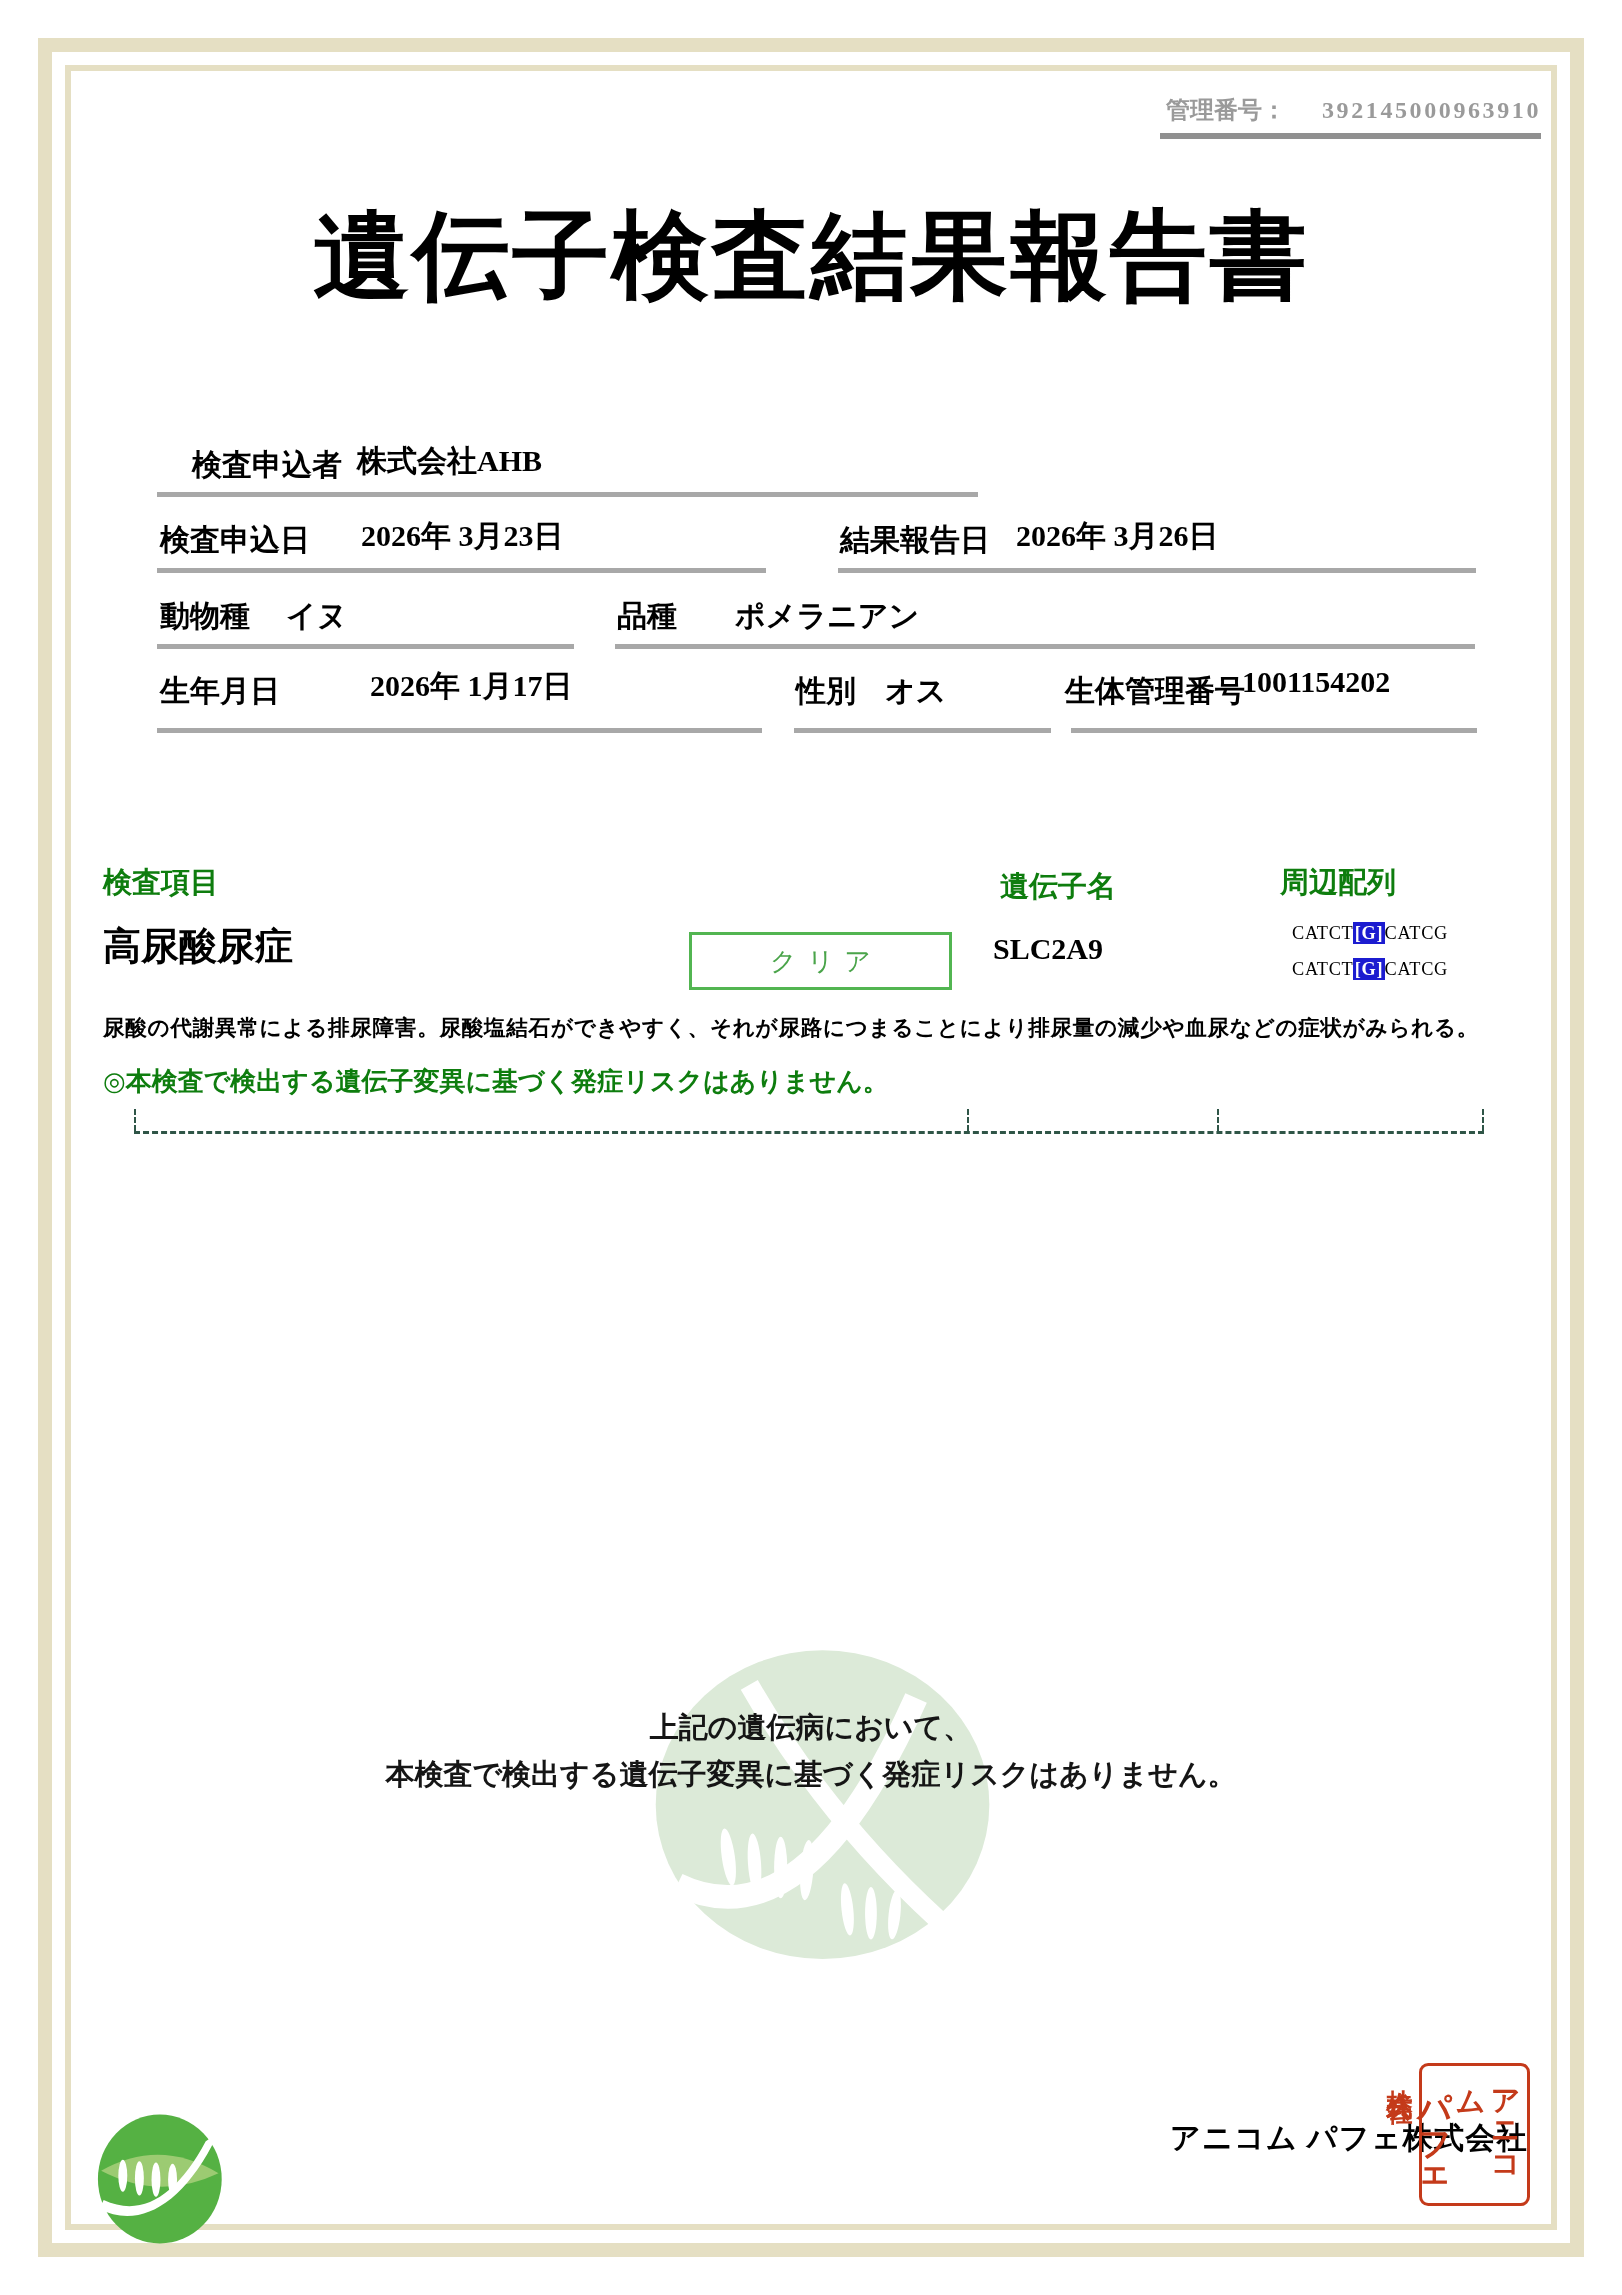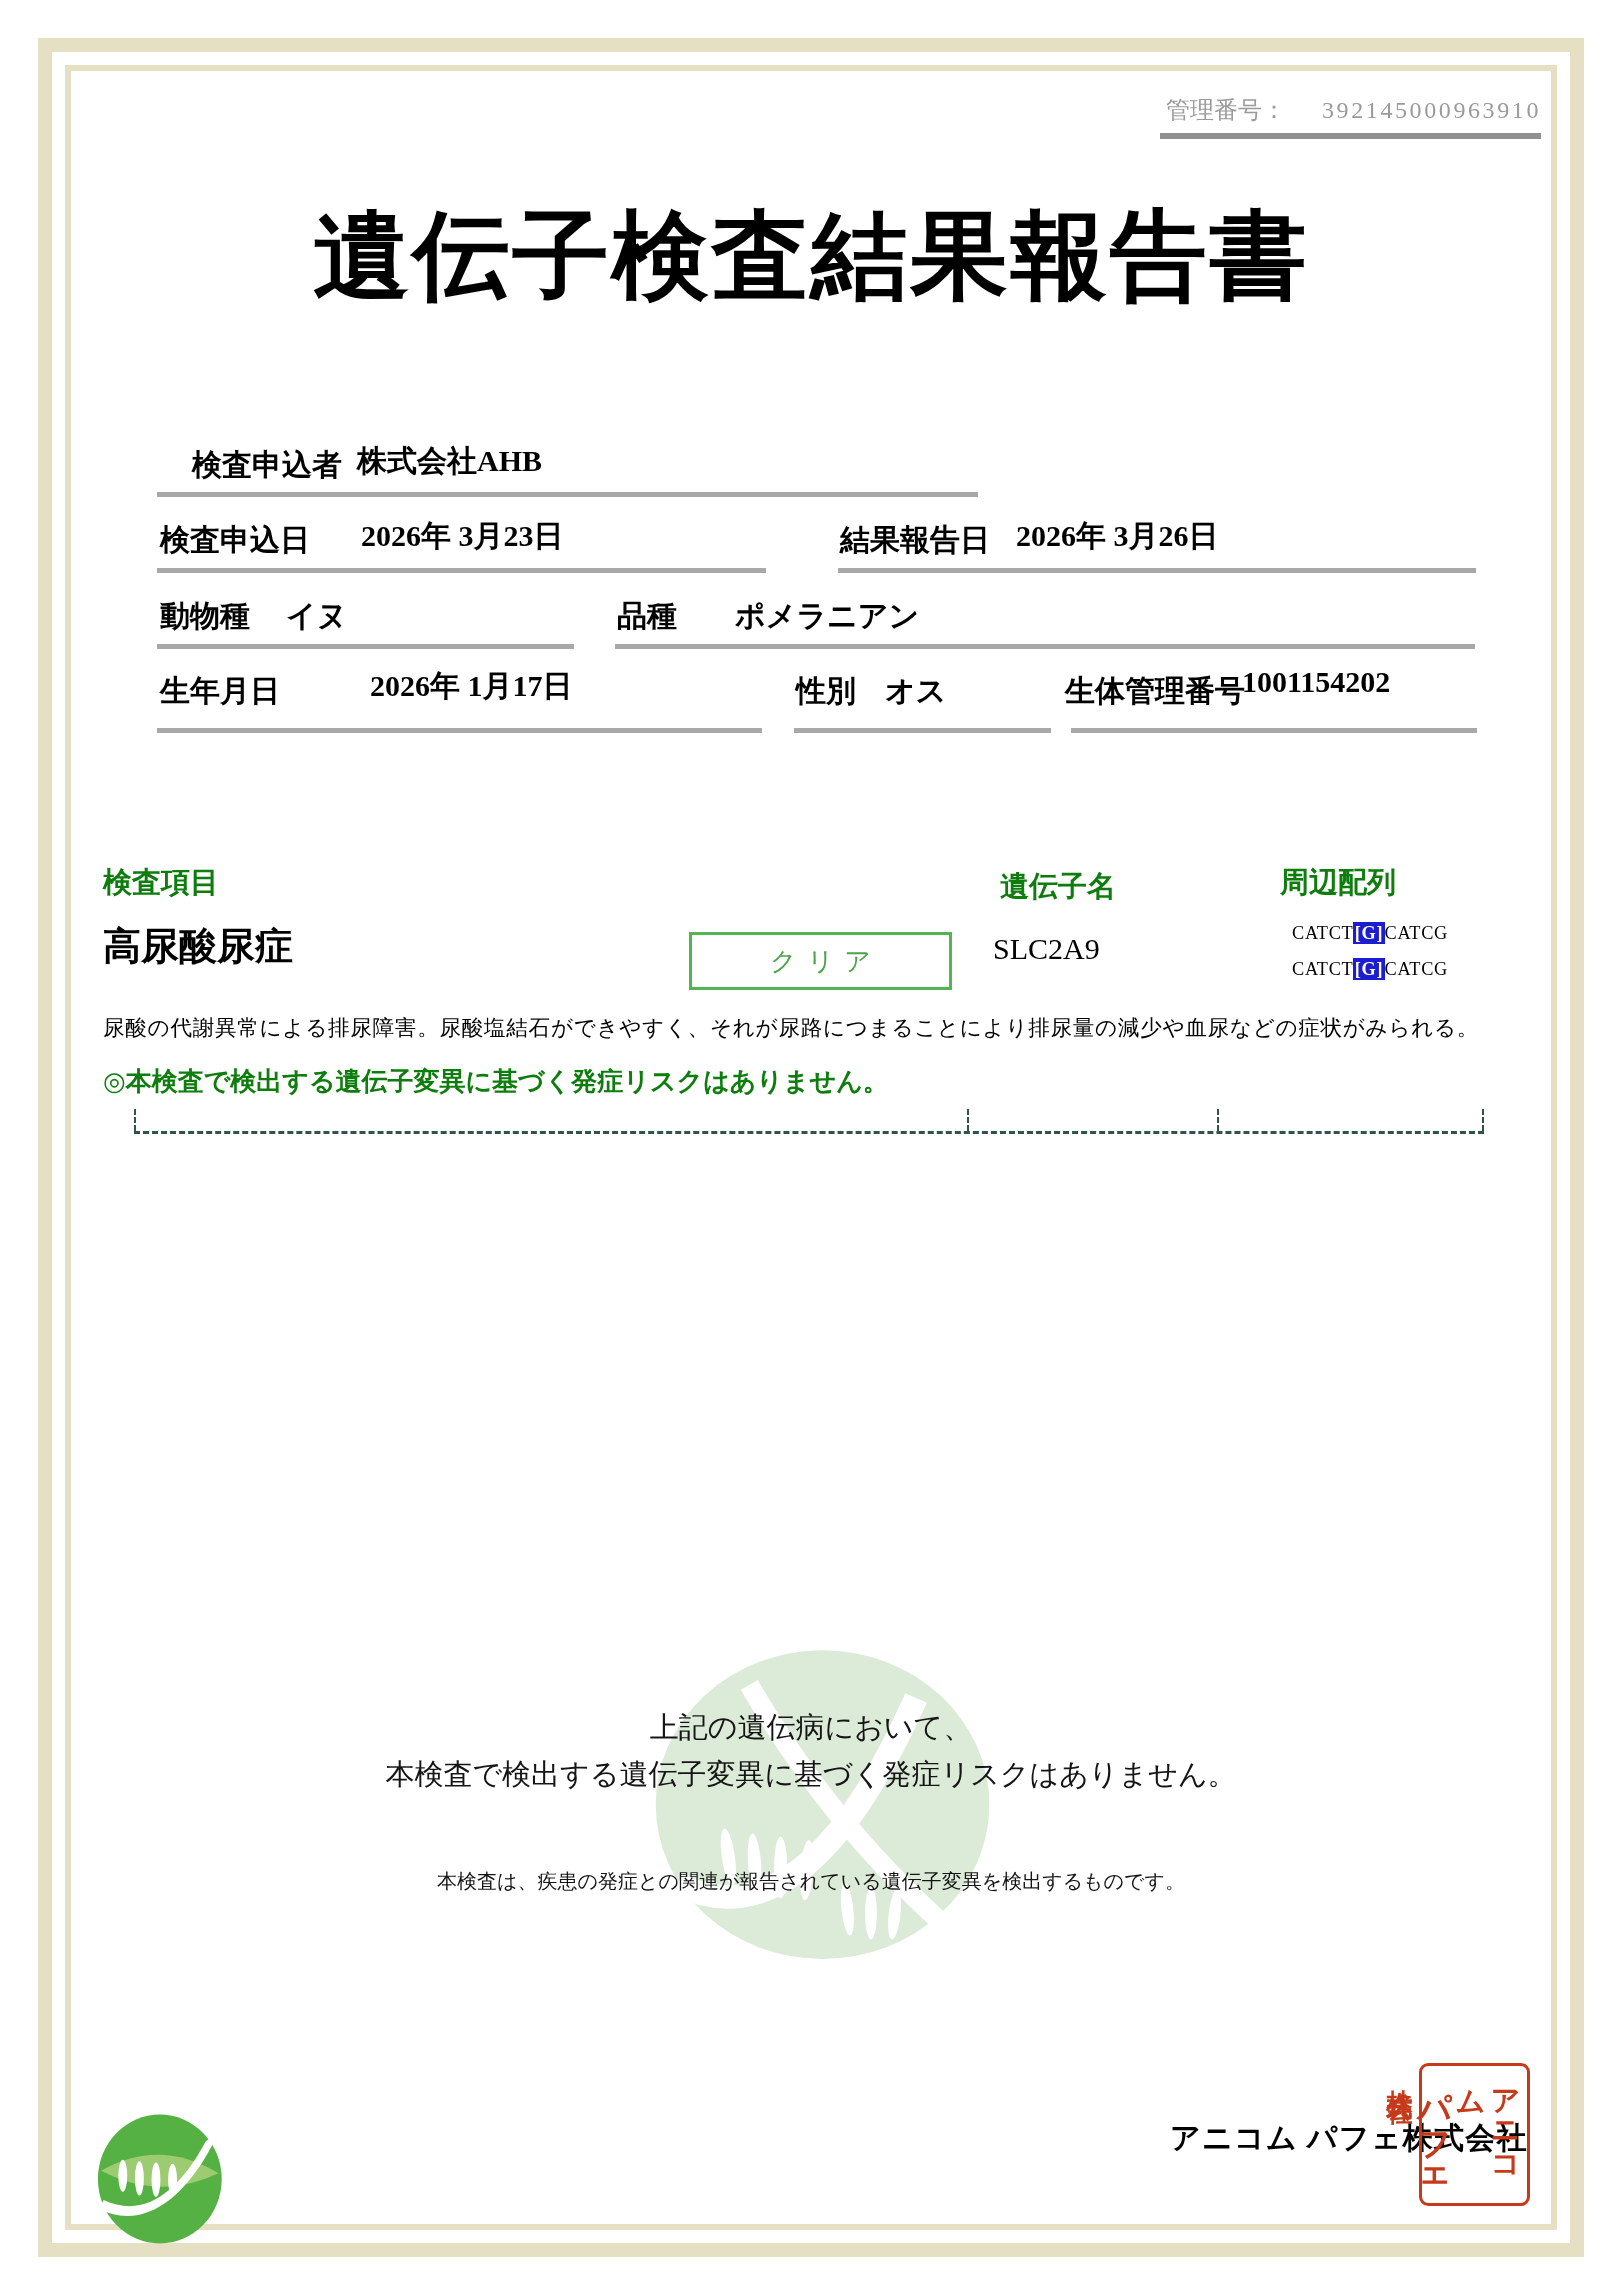--- a/index.html
+++ b/index.html
@@ -43,21 +43,21 @@
   .dash-block { position:absolute; left:134px; top:1109px; width:1350px; height:21.6px;
                 border-bottom:3.3px dashed #2f5547; }
   .dash-v { position:absolute; top:0; width:0; height:100%; border-left:2px dashed #2f5547; }
 
   
   .sum1 { top:1713px; left:0; width:1622px; text-align:center; font-size:29px; color:#151515; }
   .sum2 { top:1760px; left:0; width:1622px; text-align:center; font-size:29px; color:#151515; }
   .note { left:0; width:1622px; text-align:center; font-size:20px; color:#151515; }
 
   .wm { position:absolute; left:651px; top:1649px; width:347px; height:314px; z-index:0; }
-  .fg { z-index:2; }
+  .fg { z-index:2;font-weight:bold; }
 
   
   .logo-svg { position:absolute; left:96px; top:2112px; width:134px; height:134px; }
   .wordmark { position:absolute; left:237px; top:2154px; height:52px; display:flex; align-items:flex-end;
               font-family:"Liberation Sans","DejaVu Sans",sans-serif; font-size:52px; line-height:1; letter-spacing:1.3px; }
   .wm-geneti { color:#3d3d3d; }
   .wm-check  { color:#55b143; }
   .k-stem { display:inline-block; width:6.5px; height:39px; background:#55b143; margin-left:5.2px; }
   .k-check { position:absolute; right:-56px; top:-27.5px; width:73px; height:86px; }
 
@@ -144,21 +144,20 @@
 
   <div class="dash-block">
     <div class="dash-v" style="left:0;"></div>
     <div class="dash-v" style="left:61.7%;"></div>
     <div class="dash-v" style="left:80.2%;"></div>
     <div class="dash-v" style="right:0;"></div>
   </div>
 
   <div class="abs sans sum1 fg">上記の遺伝病において、</div>
   <div class="abs sans sum2 fg">本検査で検出する遺伝子変異に基づく発症リスクはありません。</div>
-  <div class="abs sans note fg" style="top:1871px;">本検査は、疾患の発症との関連が報告されている遺伝子変異を検出するものです。</div>
 
   <svg class="logo-svg" viewBox="0 0 210 210" aria-hidden="true">
     <ellipse cx="100" cy="105" rx="97" ry="101" fill="#55b143"></ellipse>
     <path d="M8 92 Q 100 40 192 96 Q 100 140 8 92 Z" fill="#9ccb72"></path>
     <ellipse cx="42" cy="100" rx="7" ry="25" fill="#ffffff"></ellipse>
     <ellipse cx="68" cy="104" rx="7" ry="27" fill="#ffffff"></ellipse>
     <ellipse cx="94" cy="106" rx="7" ry="27" fill="#ffffff"></ellipse>
     <ellipse cx="120" cy="106" rx="7" ry="25" fill="#ffffff"></ellipse>
     <path d="M5 152 C 65 182 130 150 182 52 L 196 30 L 172 46 C 126 132 72 166 12 138 Z" fill="#ffffff"></path>
   </svg>

